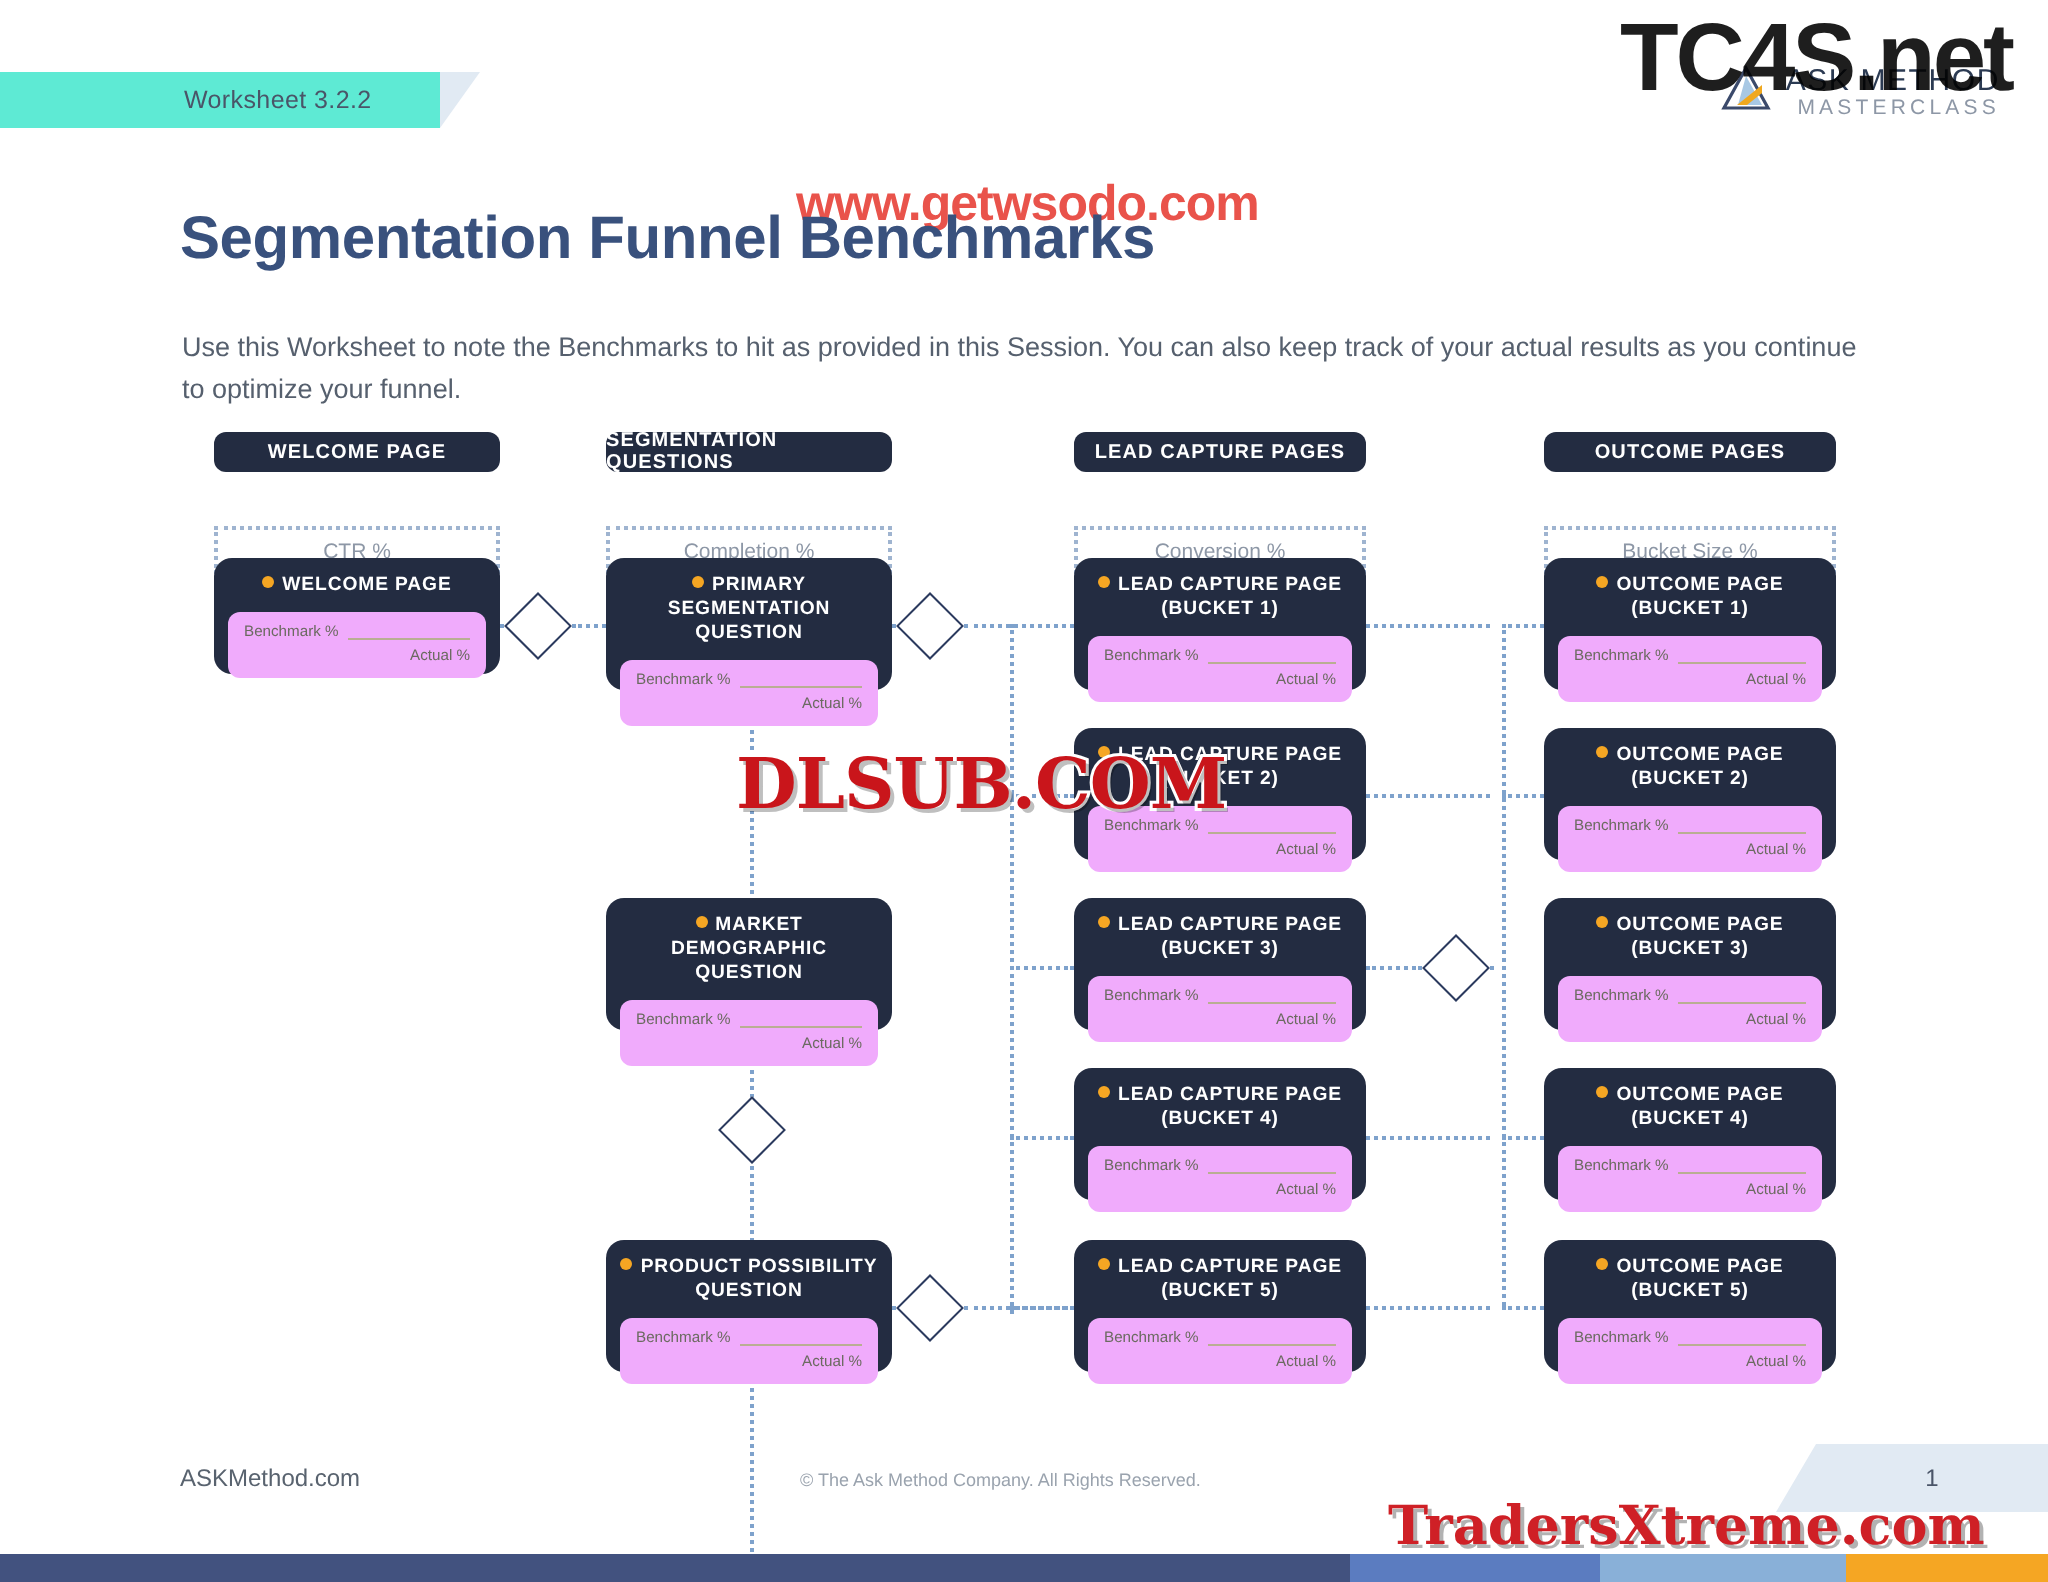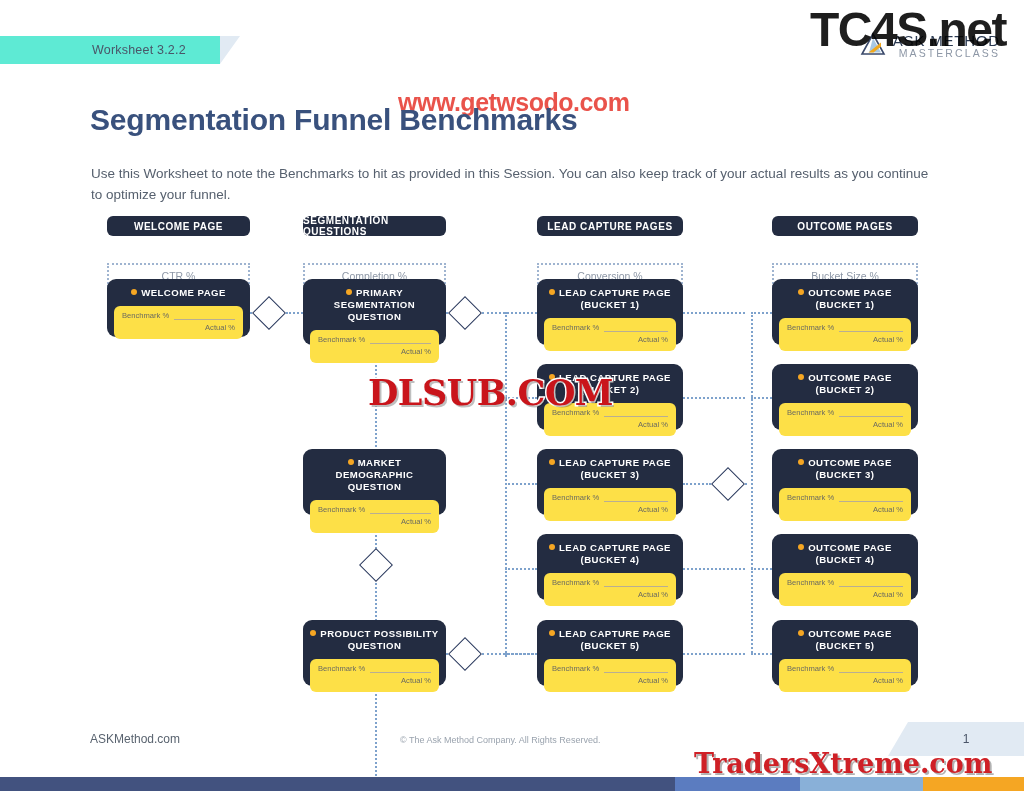--- a/index.html
+++ b/index.html
@@ -145,21 +145,21 @@
     height: 6px;
     border-radius: 50%;
     background: #f5a623;
     margin-right: 4px;
     vertical-align: middle;
     position: relative;
     top: -1px;
   }
   .fields {
     margin-top: 7px;
-    background: #fde047;
+    background: #f0abfc;
     border-radius: 6px;
     padding: 5px 8px 6px 8px;
   }
   .field-row {
     display: flex;
     align-items: flex-end;
     font-size: 7.6px;
     color: #6b6a60;
     margin-bottom: 3px;
   }

